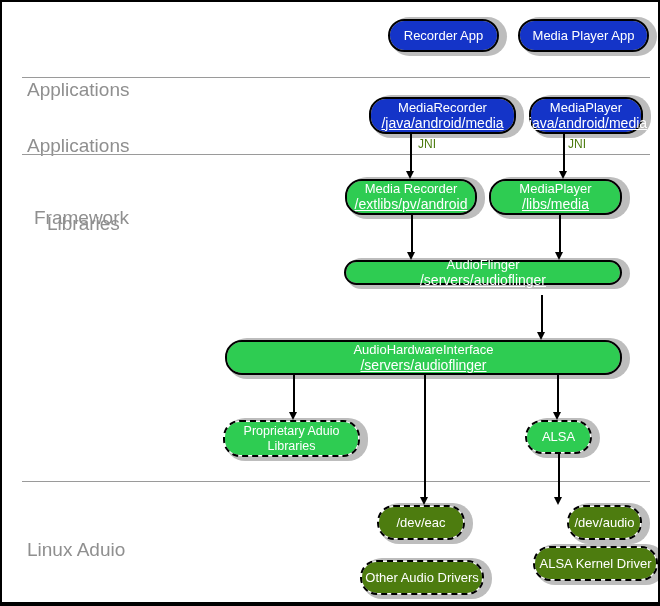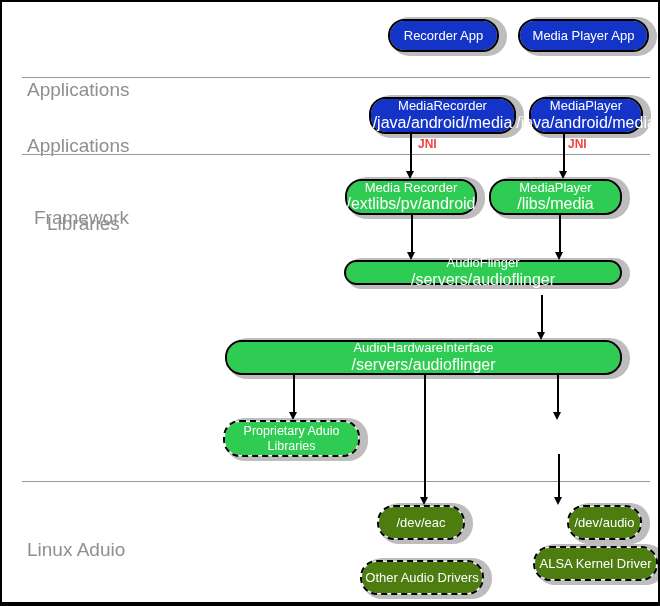--- a/index.html
+++ b/index.html
@@ -26,21 +26,21 @@
   .pill{position:absolute;box-sizing:border-box;border-radius:17px;
         display:flex;flex-direction:column;align-items:center;justify-content:center;
         color:#fff;text-align:center;line-height:1.18;
         box-shadow:5px 1px 0 3px #bdbdbd;background-clip:padding-box;}
   .solid{border:2px solid #000;}
   .dashed{border:2px dashed #000;}
   .blue{background-color:#1434c8;margin-left:24px;}
   .green{background-color:#2ecc52;justify-content:center;}
   .red{background-color:#4d7c0f;}
   .t1{font-size:13px;display:block;}
-  .t2{font-size:16px;display:block;}
+  .t2{font-size:14px;display:block;text-decoration:underline;}
   .t1b{font-size:12.5px;display:block;}
 
   .n-recorder-app{left:362px;top:17px;width:111px;height:33px;}
   .n-media-player-app{left:492px;top:17px;width:131px;height:33px;}
   .n-mr-java{left:343px;top:95px;width:147px;height:37px;}
   .n-mp-java{left:503px;top:95px;width:114px;height:37px;}
   .n-mr-native{left:343px;top:177px;width:132px;height:36px;}
   .n-mp-native{left:487px;top:177px;width:133px;height:36px;}
   .n-audioflinger{left:342px;top:258px;width:278px;height:25px;}
   .n-ahi{left:223px;top:338px;width:397px;height:35px;}
@@ -59,21 +59,21 @@
   .eA{left:408px;top:132px;height:38px;} .hA{left:404px;top:169px;}
   .eB{left:561px;top:132px;height:38px;} .hB{left:557px;top:169px;}
   .eC{left:409px;top:213px;height:38px;} .hC{left:405px;top:250px;}
   .eD{left:557px;top:213px;height:38px;} .hD{left:553px;top:250px;}
   .eE{left:539px;top:293px;height:38px;} .hE{left:535px;top:330px;}
   .eF{left:291px;top:373px;height:38px;} .hF{left:287px;top:410px;}
   .eG{left:422px;top:373px;height:123px;} .hG{left:418px;top:495px;}
   .eH{left:555px;top:373px;height:38px;} .hH{left:551px;top:410px;}
   .eI{left:556px;top:452px;height:44px;} .hI{left:552px;top:495px;}
 
-  .jni{position:absolute;color:#ef4444;font-size:12px;font-weight:bold;}
+  .jni{position:absolute;color:#4d7c0f;font-size:12px;font-weight:normal;}
   .jni-a{left:416px;top:135px;}
   .jni-b{left:566px;top:135px;}
 </style>
 </head>
 <body>
 
 <div class="canvas">
 
   <div class="layer-label l-apps">
     <span class="ln1">Applications</span>
@@ -122,20 +122,23 @@
     <span class="t2">/servers/audioflinger</span>
   </div>
   <div class="pill solid green n-ahi">
     <span class="t1">AudioHardwareInterface</span>
     <span class="t2">/servers/audioflinger</span>
   </div>
   <div class="pill dashed green n-proprietary">
     <span class="t1b">Proprietary Aduio</span>
     <span class="t1b">Libraries</span>
   </div>
+  <div class="pill dashed green n-alsa">
+    <span class="t1">ALSA</span>
+  </div>
 
   <div class="pill dashed red n-dev-eac">
     <span class="t1">/dev/eac</span>
   </div>
   <div class="pill dashed red n-dev-audio">
     <span class="t1">/dev/audio</span>
   </div>
   <div class="pill dashed red n-other-drivers">
     <span class="t1">Other Audio Drivers</span>
   </div>

